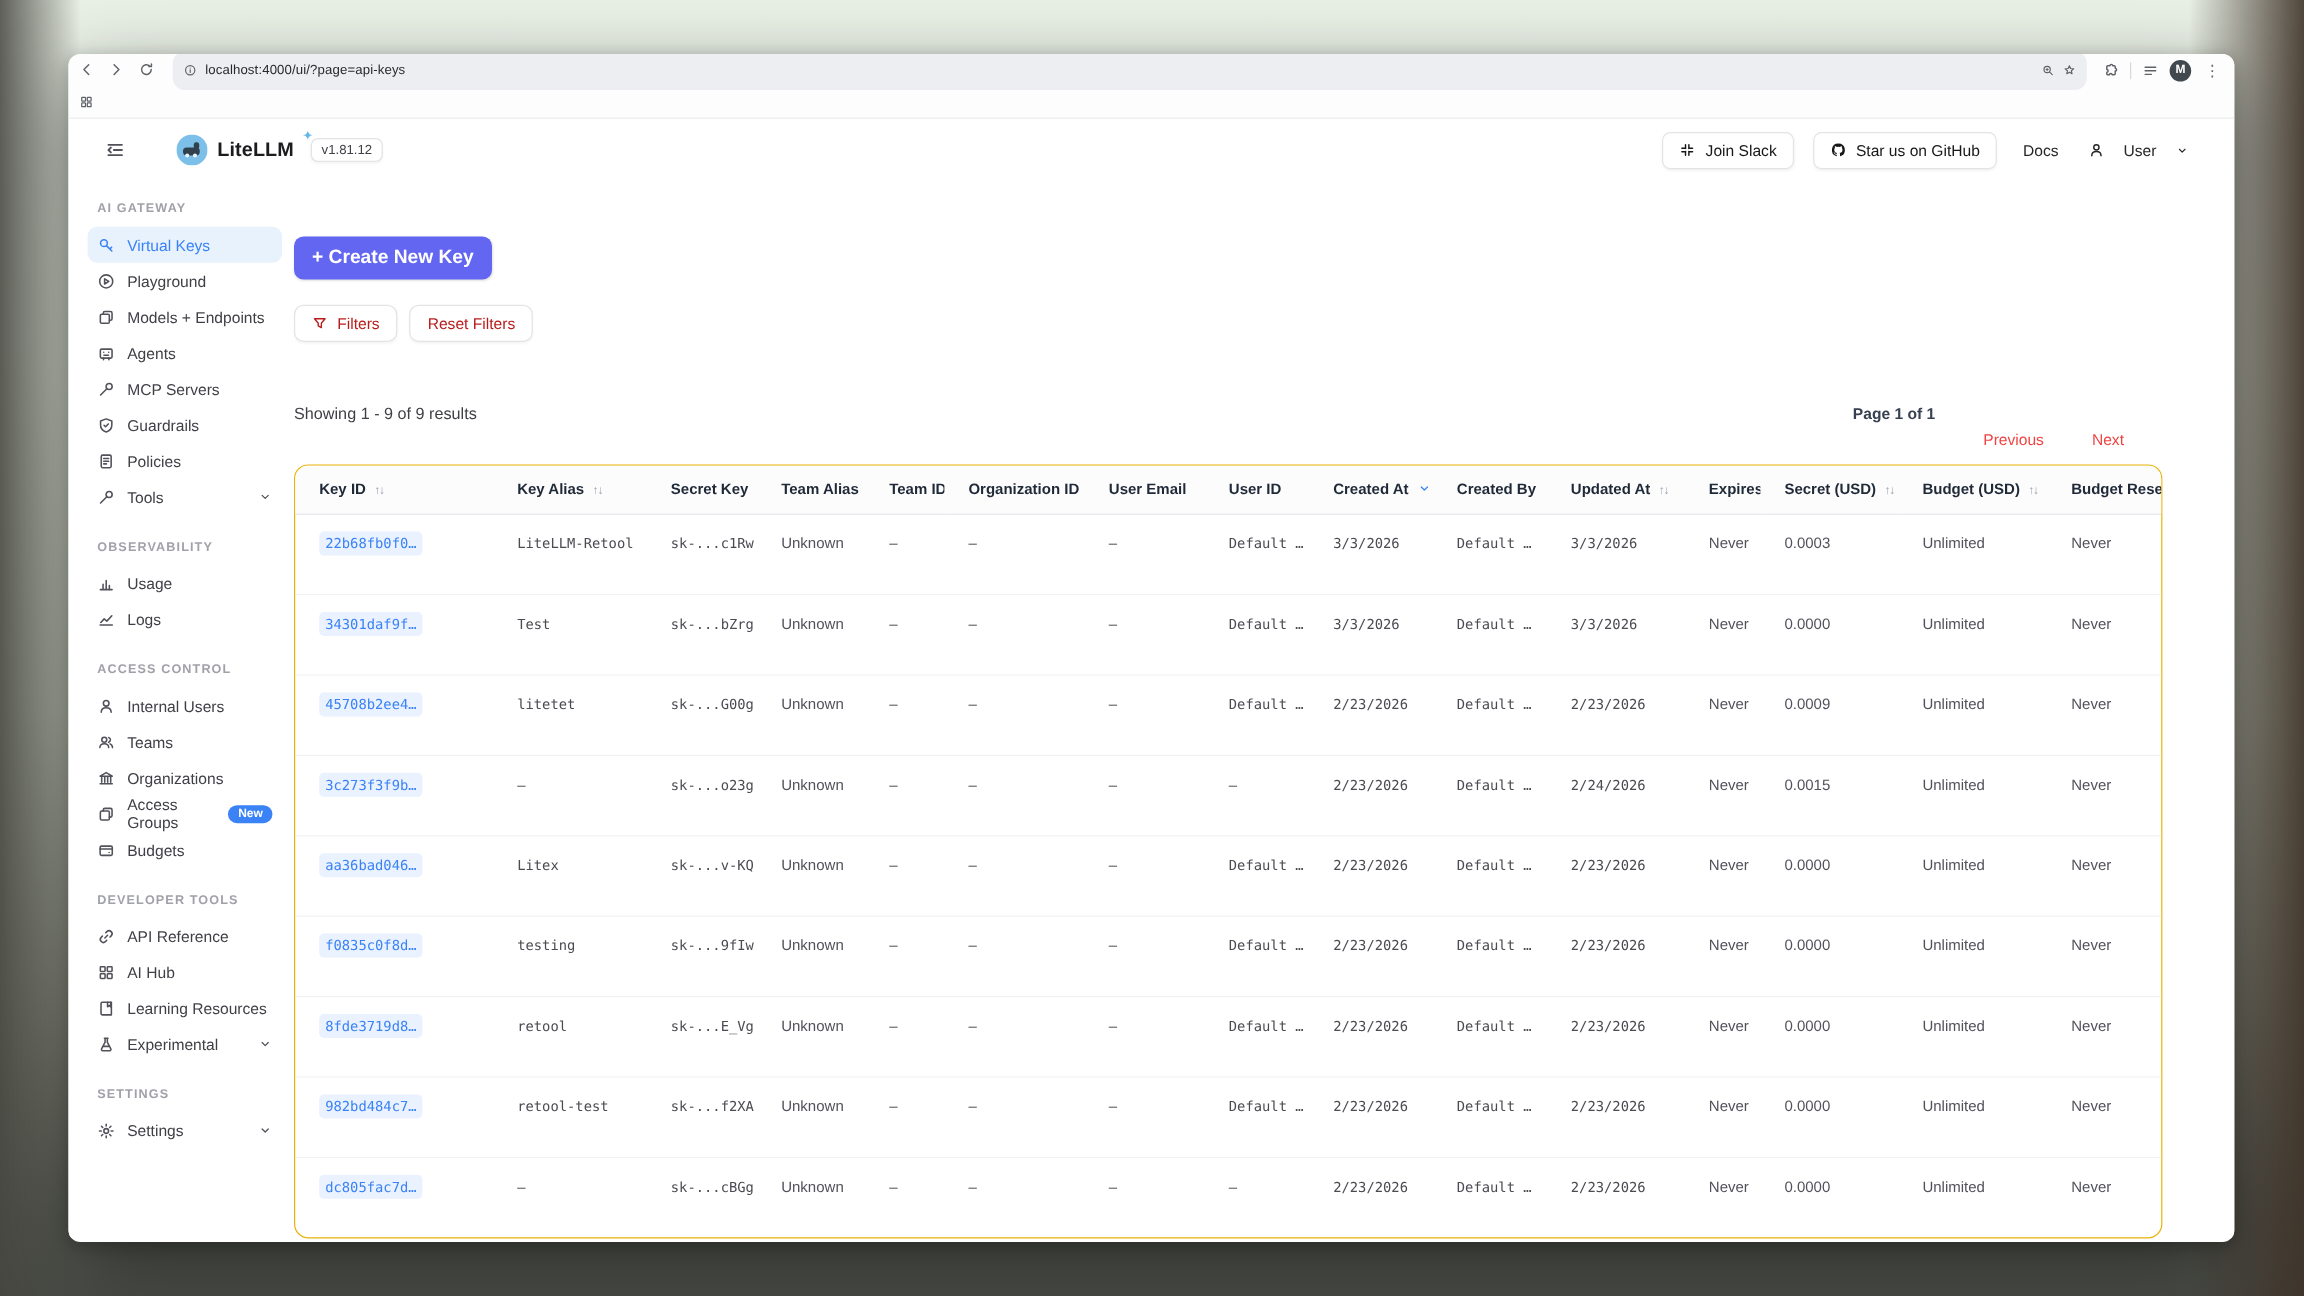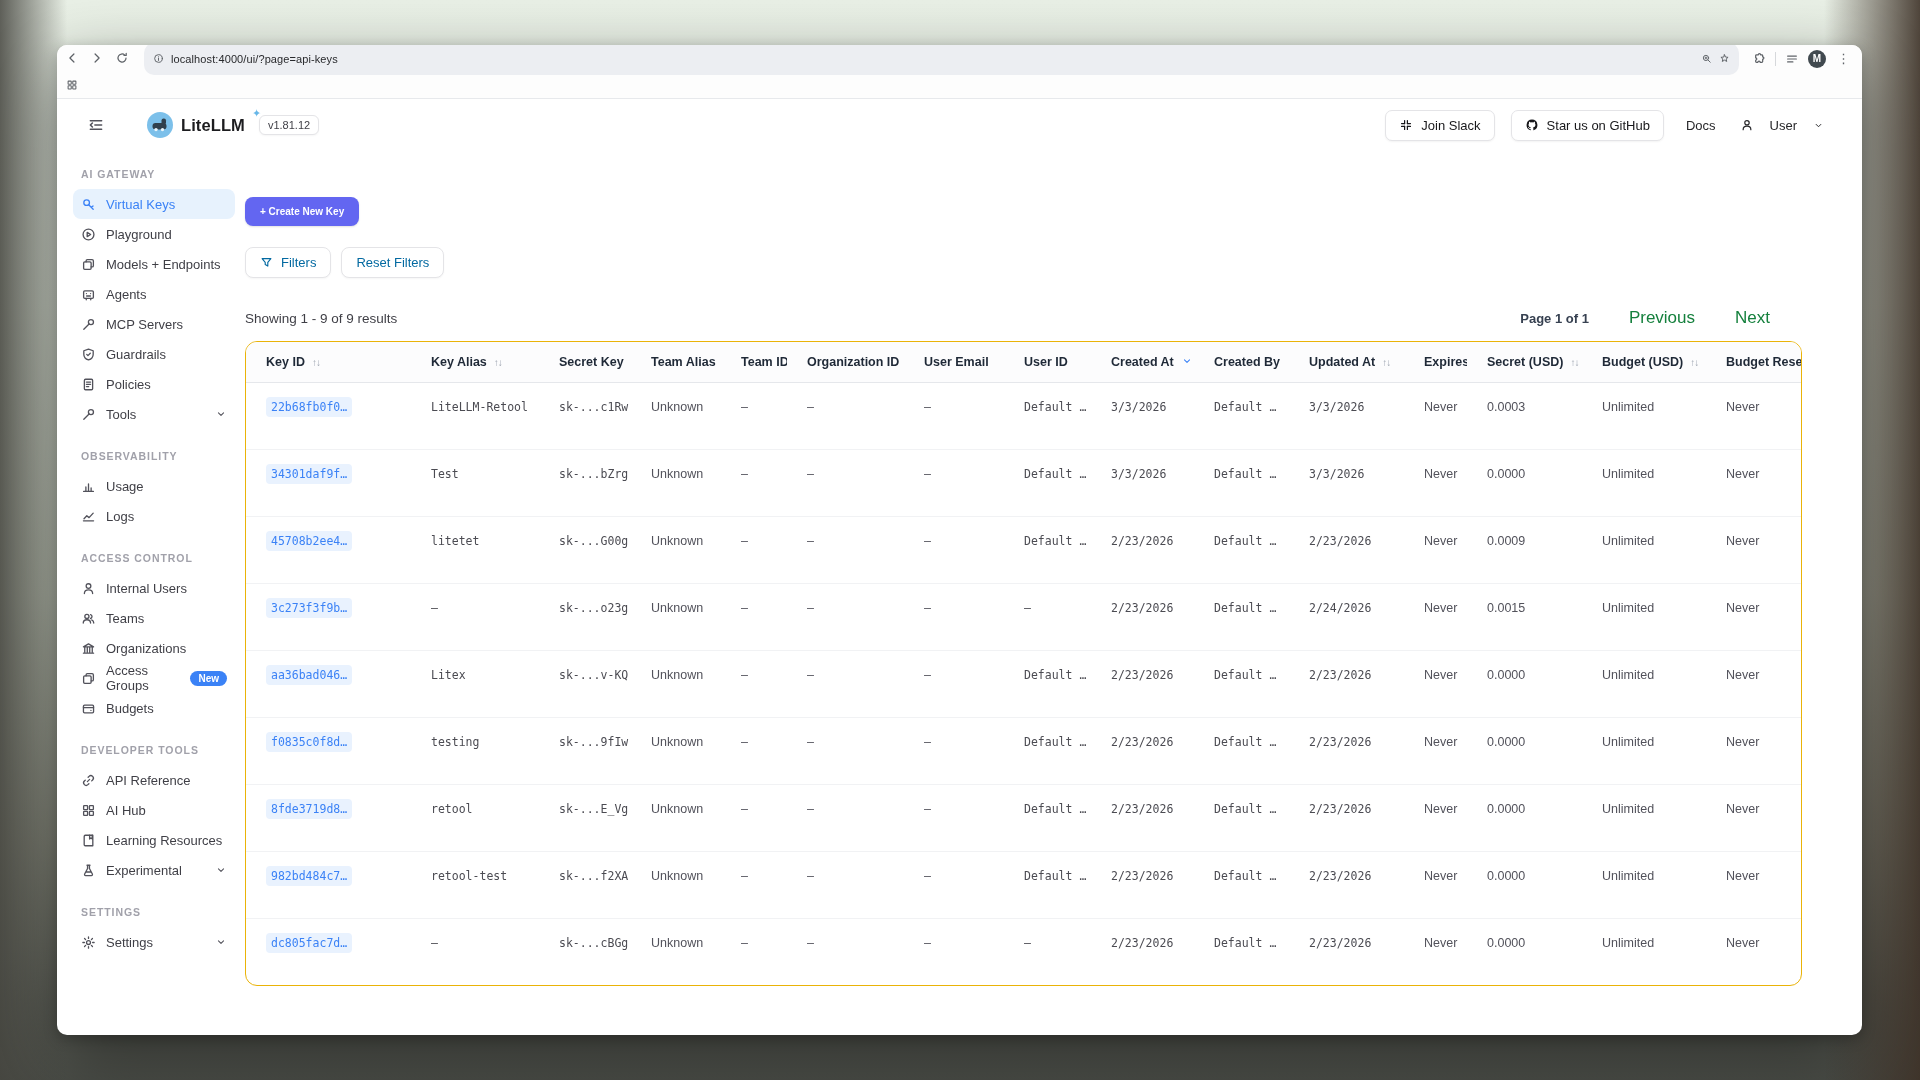--- a/index.html
+++ b/index.html
@@ -56,30 +56,30 @@
   .navitem .nicon { width:15px; height:15px; display:inline-flex; color:#52525b; flex:none; }
   .navitem .nicon svg { width:15px; height:15px; }
   .navitem.active { background:#e7f2fd; color:#3b82f6; }
   .navitem.active .nicon { color:#3b82f6; }
   .navitem .nchev { margin-left:auto; width:12px; height:12px; color:#52525b; display:inline-flex; }
   .navitem .nchev svg { width:12px; height:12px; }
   .newbadge { margin-left:2px; background:#3b82f6; color:#fff; font-size:10px; font-weight:700; padding:2px 8px; border-radius:10px; }
   
   .content { flex:1; padding-top:50px; }
   .create { display:inline-block; background:#6366f1; color:#fff; border:none; border-radius:8px; font-family:inherit;
-            font-size:10px; font-weight:700; padding:9px 15px; cursor:pointer; box-shadow:0 1px 2px rgba(0,0,0,.12); }
+            font-size:16px; font-weight:700; padding:9px 15px; cursor:pointer; box-shadow:0 1px 2px rgba(0,0,0,.12); }
   .filterrow { margin-top:21px; display:flex; gap:10px; }
   .fbtn { display:inline-flex; align-items:center; gap:8px; height:31px; padding:0 14px; background:#fff; border:1px solid #e4e4e7;
-          border-radius:8px; font-family:inherit; font-size:13px; color:#0369a1; cursor:pointer; box-shadow:0 1px 2px rgba(0,0,0,.04); }
+          border-radius:8px; font-family:inherit; font-size:13px; color:#b91c1c; cursor:pointer; box-shadow:0 1px 2px rgba(0,0,0,.04); }
   .fbtn svg { width:13px; height:13px; }
   .summaryrow { width:1557px; display:flex; align-items:center; justify-content:space-between; margin-top:30px; margin-bottom:13px; }
   .showing { font-size:13.5px; color:#3f3f46; }
   .pager { display:flex; align-items:center; gap:40px; padding-right:32px; }
   .pageinfo { font-size:13px; font-weight:700; color:#374151; }
-  .pagebtn { font-size:17px; color:#15803d; cursor:default; }
+  .pagebtn { font-size:13px; color:#ef4444; cursor:default;margin-top:44px; }
   
   .card { width:1557px; border:1px solid #eab308; border-radius:12px; background:#fff; overflow:hidden; }
   table { border-collapse:collapse; table-layout:fixed; width:1557px; }
   th { height:40px; vertical-align:middle; text-align:left; padding:0 6px 0 20px; font-size:12.5px; font-weight:700; color:#1f2937;
        background:#fcfcfd; border-bottom:1px solid #e5e7eb; white-space:nowrap; overflow:hidden; }
   .sortud { font-size:10px; color:#9ca3af; margin-left:7px; letter-spacing:-1px; }
   .sortdn { display:inline-flex; margin-left:7px; color:#3b82f6; vertical-align:-1px; }
   .sortdn svg { width:12px; height:12px; }
   td { height:67px; vertical-align:top; padding:17px 6px 0 20px; font-size:12.5px; color:#52525b; white-space:nowrap; overflow:hidden; }
   tbody tr + tr td { border-top:1px solid #f1f2f4; }

